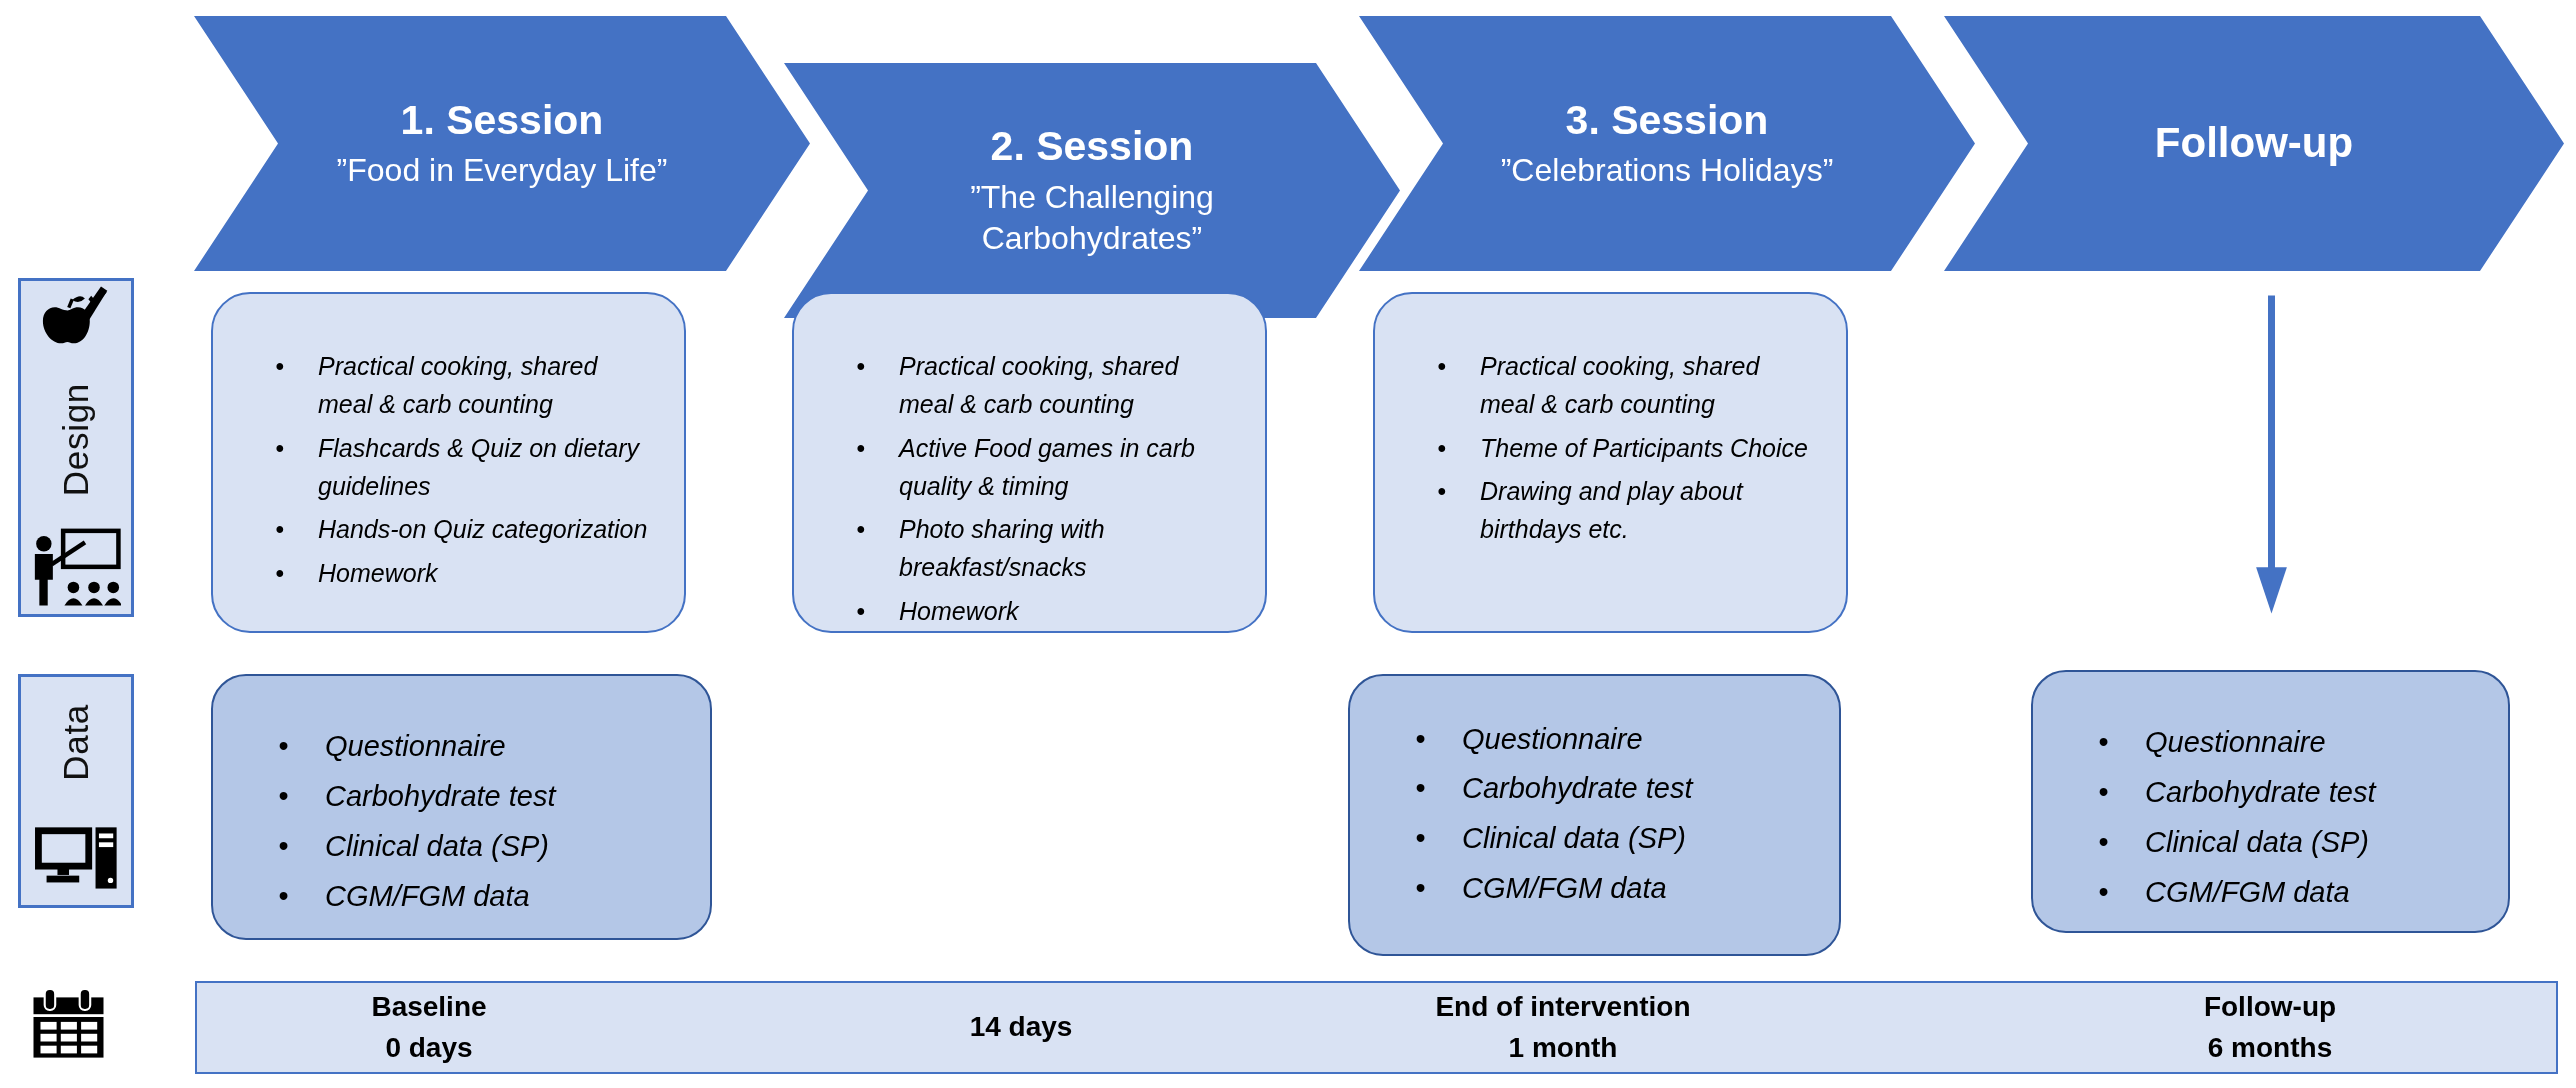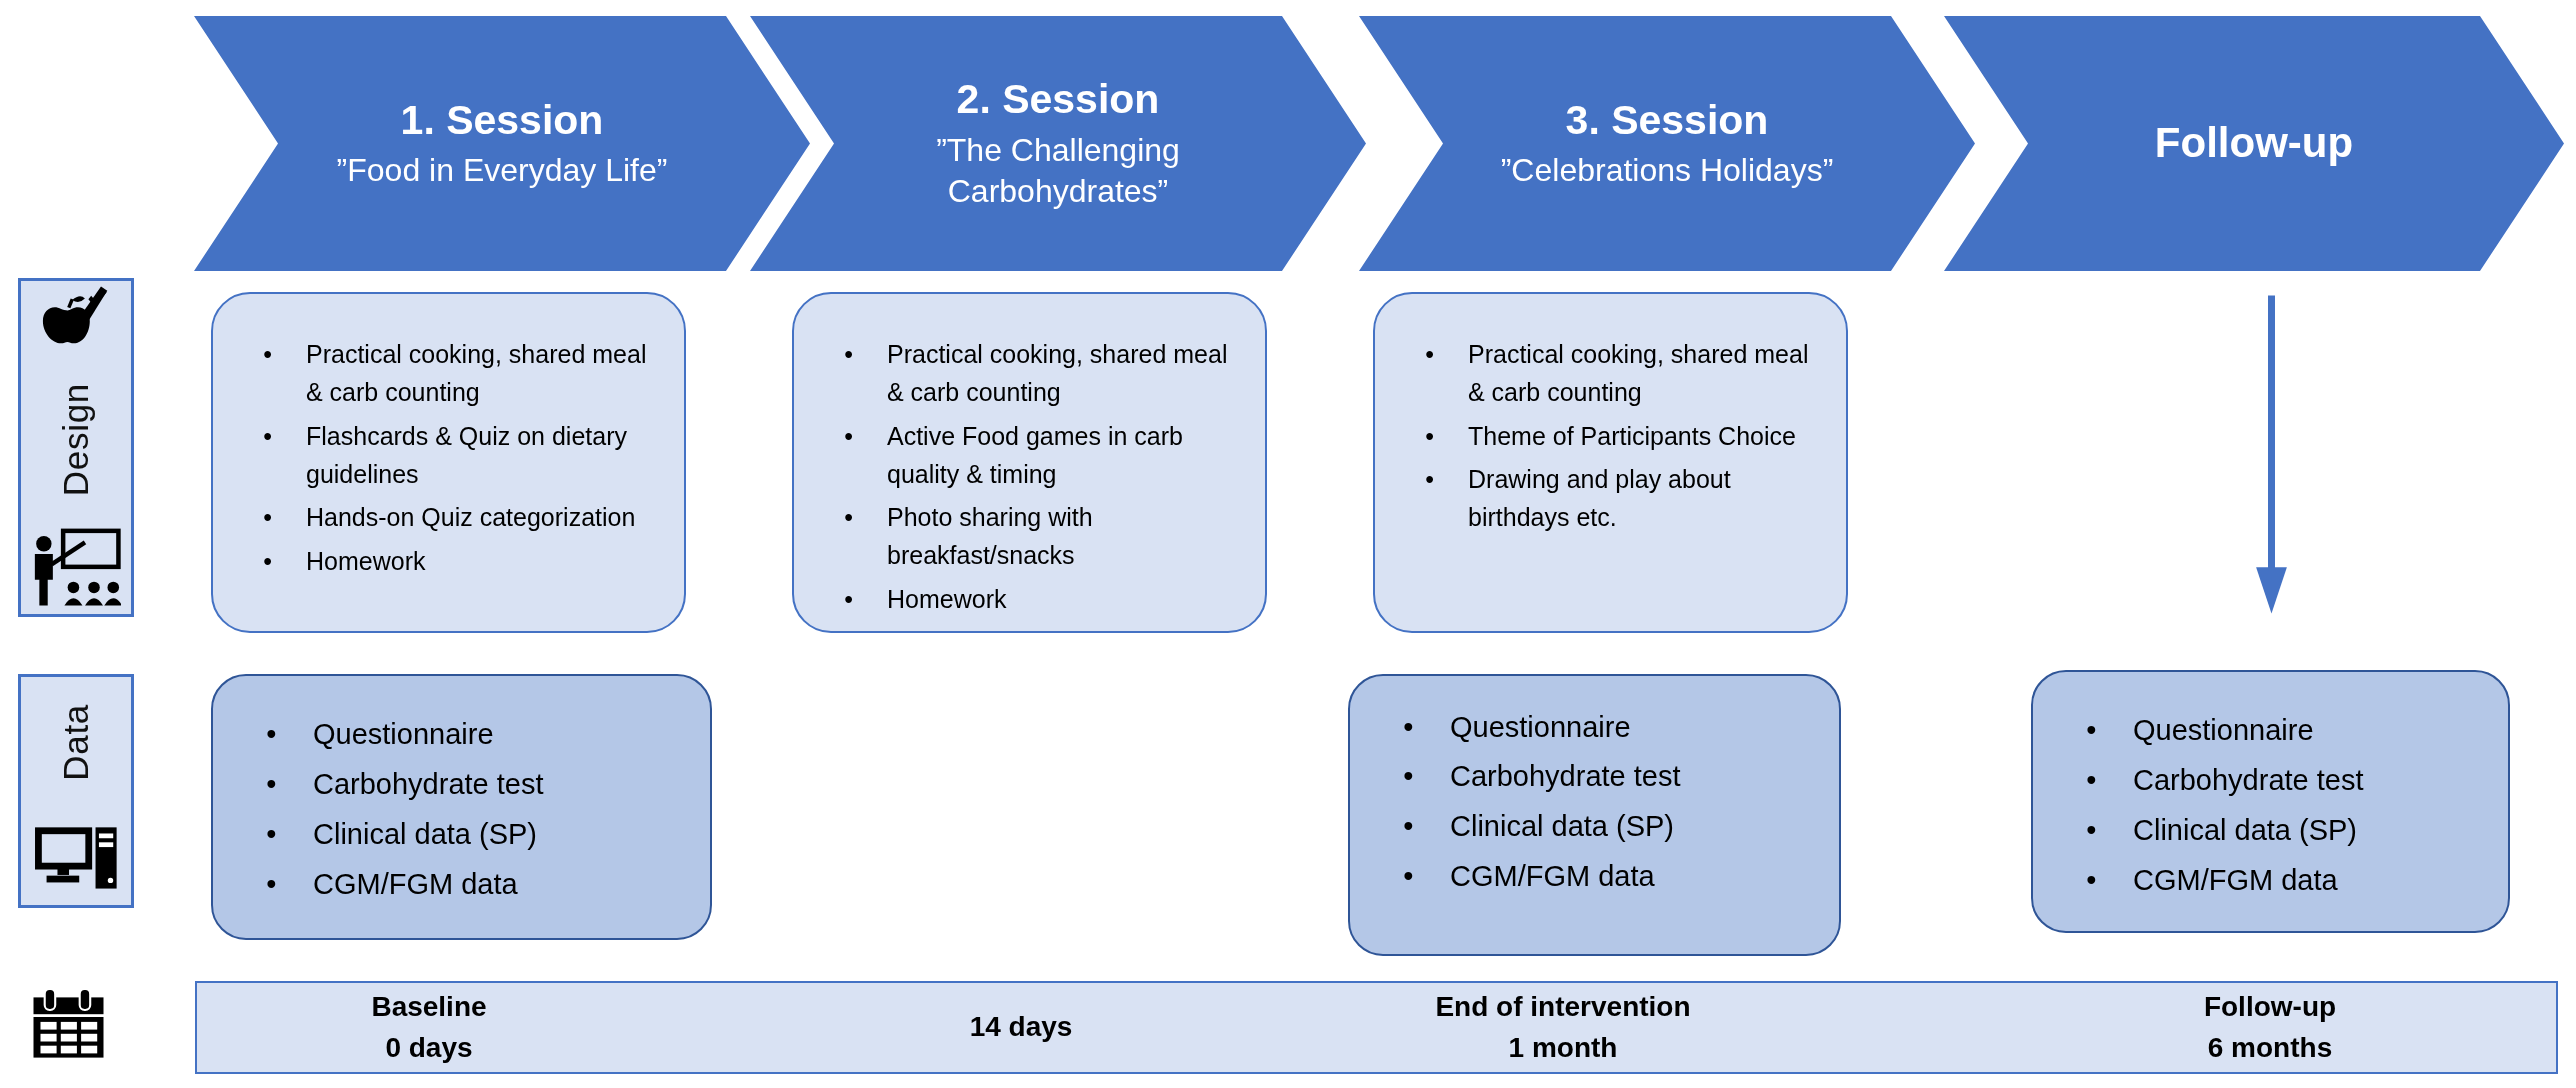--- a/index.html
+++ b/index.html
@@ -40,21 +40,21 @@
   .design-box{
     position:absolute;top:292px;height:341px;width:475px;
     background:#D9E2F3;border:2.8px solid #4472C4;border-radius:39px;box-sizing:border-box;
     padding:37px 20px 14px 35px;
   }
   .data-box{
     position:absolute;
     background:#B4C7E7;border:2.8px solid #2F5597;border-radius:35px;box-sizing:border-box;
     padding:30px 17px 12.7px 31px;
   }
-  ul.bullets{list-style:none;margin:4px;padding:0;}
+  ul.bullets{list-style:none;margin:16px;padding:0;font-style:italic;}
   .design-box li{
     position:relative;padding-left:54px;
     font-size:25px;line-height:1.52;margin-bottom:5.6px;
   }
   .design-box li::before{content:"\2022";position:absolute;left:11.3px;}
   .data-box li{
     position:relative;padding-left:65px;
     font-size:29px;line-height:1.72;
   }
   .data-box li::before{content:"\2022";position:absolute;left:18.3px;}
@@ -75,21 +75,21 @@
 </style>
 </head>
 <body>
 
 <div class="canvas">
 
   <div class="chevron" style="left:194px;width:616px;">
     <div class="title">1. Session</div>
     <div class="subtitle">”Food in Everyday Life”</div>
   </div>
-  <div class="chevron" style="left:750px;width:616px;">
+  <div class="chevron" style="left:784px;width:616px;margin-top:47px;">
     <div class="title">2. Session</div>
     <div class="subtitle">”The Challenging Carbohydrates”</div>
   </div>
   <div class="chevron" style="left:1359px;width:616px;">
     <div class="title">3. Session</div>
     <div class="subtitle">”Celebrations Holidays”</div>
   </div>
   <div class="chevron followup" style="left:1944px;width:620px;">
     <div class="title">Follow-up</div>
   </div>

